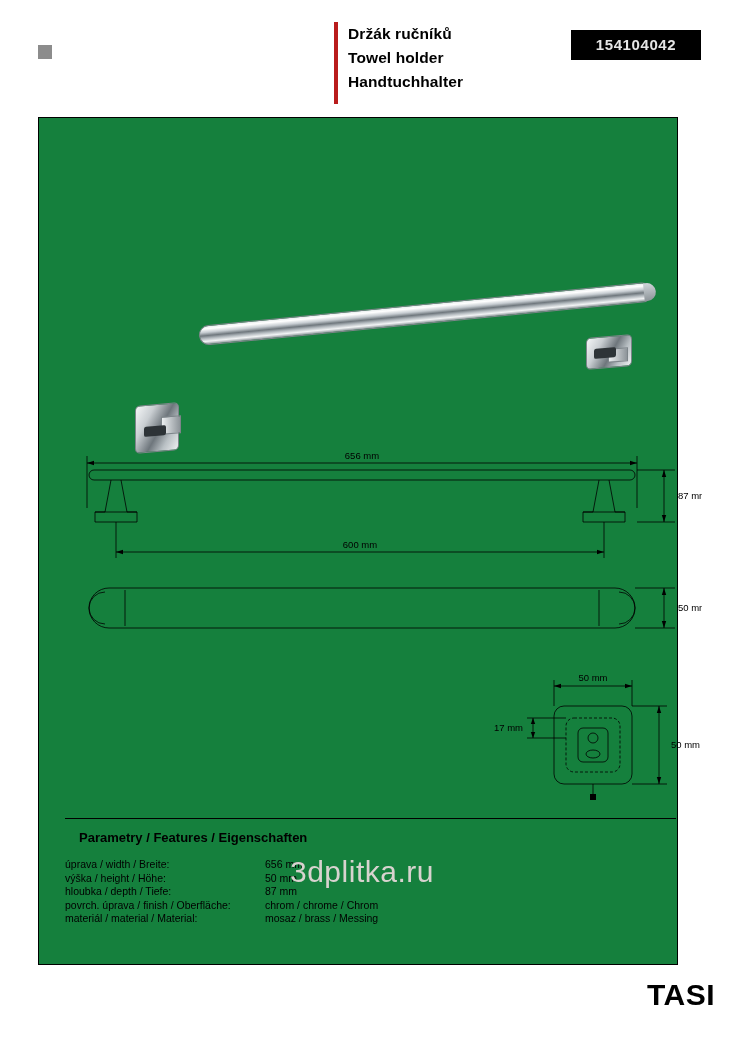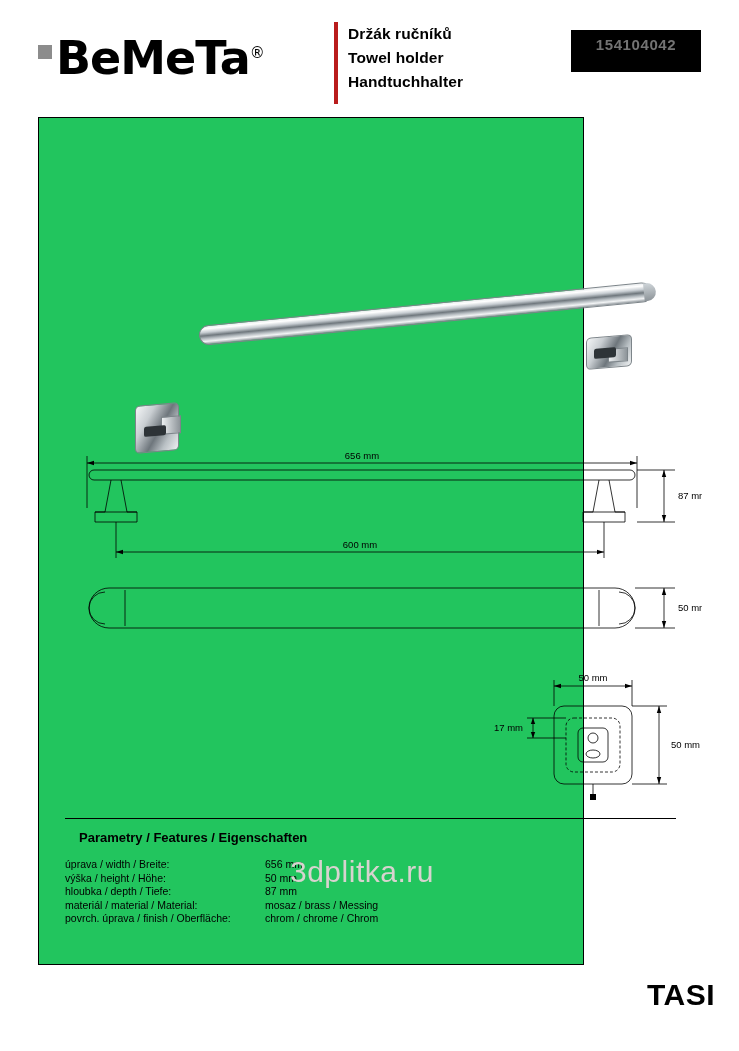--- a/index.html
+++ b/index.html
@@ -57,36 +57,36 @@
   .titles div {
     font-size: 15.5px;
     font-weight: bold;
     line-height: 24px;
     letter-spacing: 0.1px;
   }
   .code-box {
     position: absolute;
     right: 0; top: 8px;
     background: #000;
-    color: #737373;
+    color: #e5e5e5;
     font-size: 15px;
     font-weight: bold;
-    padding: 6px 14px 19px 14px;
+    padding: 6px 14px 7px 14px;
     letter-spacing: 0.6px;
     min-width: 130px;
     text-align: center;
   }
 
   
   .frame {
     position: absolute;
     left: 38px; top: 117px;
-    width: 546px; height: 848px;
+    width: 640px; height: 848px;
     border: 1px solid #000;
-    background: #22c55e;
+    background: #15803d;
   }
 
   
   .watermark {
     position: absolute;
     left: 270px; top: 855px;
     font-size: 30px;
     color: #d8d3cf;
     font-family: "Liberation Sans", sans-serif;
     letter-spacing: 0.5px;
@@ -181,21 +181,20 @@
     font-weight: bold;
     letter-spacing: 0.5px;
   }
 </style>
 </head>
 <body>
 
 <div class="header">
   <div class="logo-block">
     <div class="logo-square"></div>
-    <div class="logo-text"><span>BeMeTa</span><span class="logo-reg">®</span></div>
   </div>
   <div class="titles">
     <div>Držák ručníků</div>
     <div>Towel holder</div>
     <div>Handtuchhalter</div>
   </div>
   <div class="code-box">154104042</div>
 </div>
 
 <div class="frame">
@@ -302,25 +301,25 @@
       </tr>
       <tr>
         <td class="spec-label">výška / height / Höhe:</td>
         <td>50 mm</td>
       </tr>
       <tr>
         <td class="spec-label">hloubka / depth / Tiefe:</td>
         <td>87 mm</td>
       </tr>
       <tr>
+        <td class="spec-label">povrch. úprava / finish / Oberfläche:</td>
+        <td>chrom / chrome / Chrom</td>
+      </tr>
+      <tr>
         <td class="spec-label">materiál / material / Material:</td>
         <td>mosaz / brass / Messing</td>
-      </tr>
-      <tr>
-        <td class="spec-label">povrch. úprava / finish / Oberfläche:</td>
-        <td>chrom / chrome / Chrom</td>
       </tr>
     </tbody>
   </table>
 </div>
 
 <div class="watermark">3dplitka.ru</div>
 <div class="footer-model">TASI</div>
 
 </body></html>

